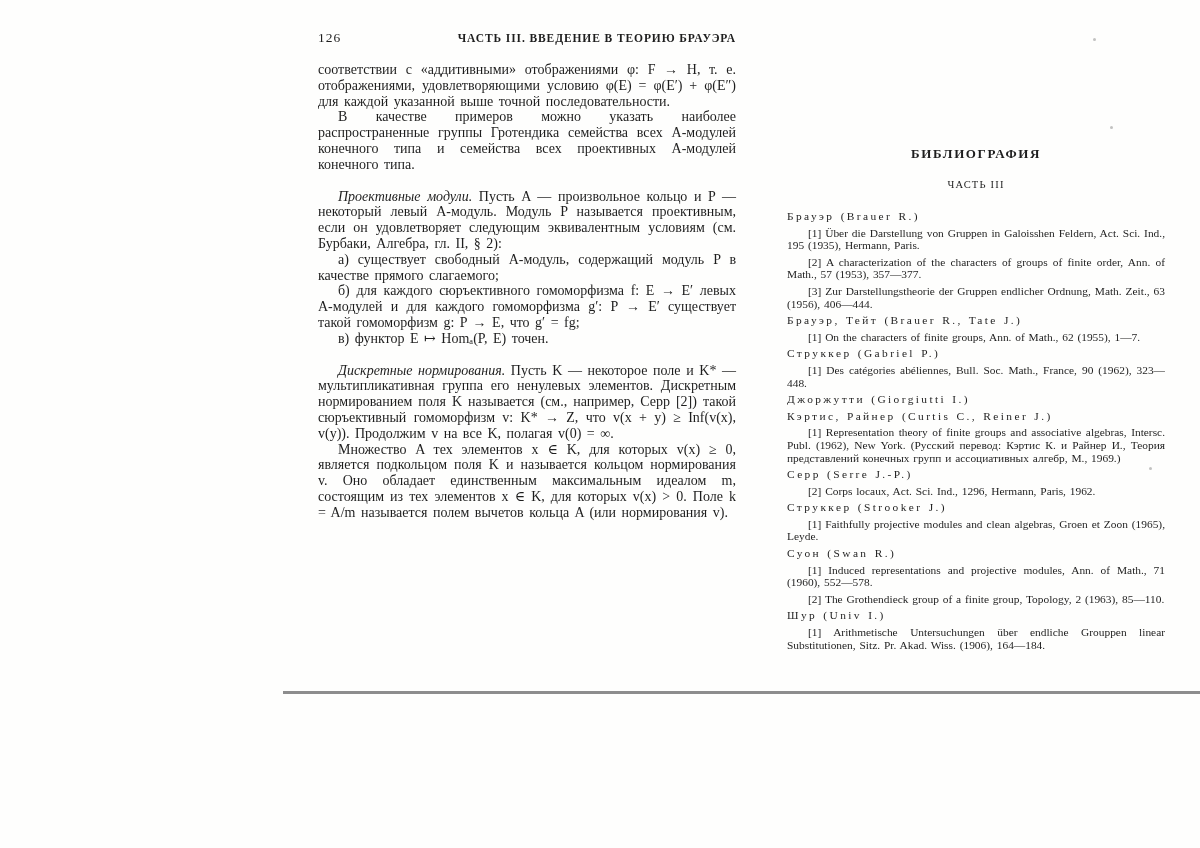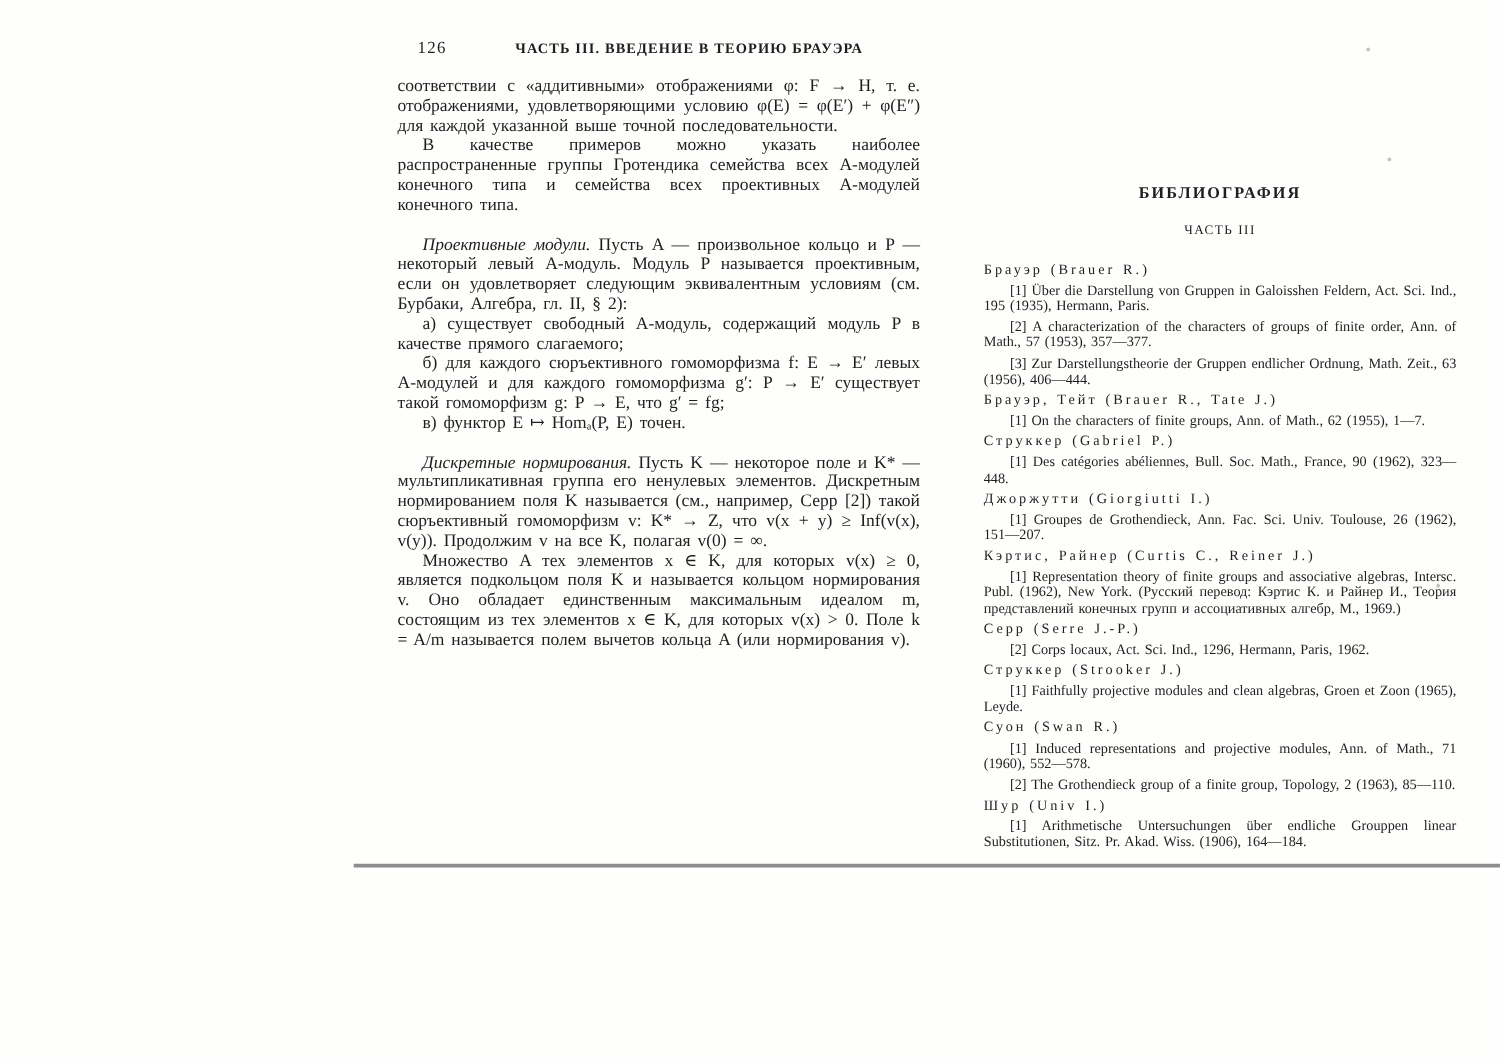--- a/index.html
+++ b/index.html
@@ -14,33 +14,33 @@
     height: 848px;
     background: #fefefd;
     overflow: hidden;
     font-family: "Liberation Serif", "DejaVu Serif", serif;
     color: #1e1e1e;
   }
 
   
   .left-head {
     position: absolute;
-    left: 334px;
+    left: 318px;
     top: 30px;
     width: 418px;
     display: flex;
     align-items: baseline;
   }
   .page-number {
     font-size: 13.5px;
     letter-spacing: 1px;
   }
   .running-head {
     flex: 1;
-    text-align: left;
+    text-align: right;
     font-weight: 700;
     font-size: 11.5px;
     letter-spacing: 0.9px;
     padding-left: 55px;
     white-space: nowrap;
   }
   .left-body {
     position: absolute;
     left: 318px;
     top: 62px;
@@ -138,21 +138,20 @@
     <div class="bib-list" id="bib-list">
         <p class="bib-author">Брауэр (Brauer R.)</p>
         <p class="bib-work">[1] Über die Darstellung von Gruppen in Galoisshen Feldern, Act. Sci. Ind., 195 (1935), Hermann, Paris.</p>
         <p class="bib-work">[2] A characterization of the characters of groups of finite order, Ann. of Math., 57 (1953), 357—377.</p>
         <p class="bib-work">[3] Zur Darstellungstheorie der Gruppen endlicher Ordnung, Math. Zeit., 63 (1956), 406—444.</p>
         <p class="bib-author">Брауэр, Тейт (Brauer R., Tate J.)</p>
         <p class="bib-work">[1] On the characters of finite groups, Ann. of Math., 62 (1955), 1—7.</p>
         <p class="bib-author">Струккер (Gabriel P.)</p>
         <p class="bib-work">[1] Des catégories abéliennes, Bull. Soc. Math., France, 90 (1962), 323—448.</p>
         <p class="bib-author">Джоржутти (Giorgiutti I.)</p>
-        <p class="bib-work">[1] Groupes de Grothendieck, Ann. Fac. Sci. Univ. Toulouse, 26 (1962), 151—207.</p>
         <p class="bib-author">Кэртис, Райнер (Curtis C., Reiner J.)</p>
         <p class="bib-work">[1] Representation theory of finite groups and associative algebras, Intersc. Publ. (1962), New York. (Русский перевод: Кэртис К. и Райнер И., Теория представлений конечных групп и ассоциативных алгебр, М., 1969.)</p>
         <p class="bib-author">Серр (Serre J.-P.)</p>
         <p class="bib-work">[2] Corps locaux, Act. Sci. Ind., 1296, Hermann, Paris, 1962.</p>
         <p class="bib-author">Струккер (Strooker J.)</p>
         <p class="bib-work">[1] Faithfully projective modules and clean algebras, Groen et Zoon (1965), Leyde.</p>
         <p class="bib-author">Суон (Swan R.)</p>
         <p class="bib-work">[1] Induced representations and projective modules, Ann. of Math., 71 (1960), 552—578.</p>
         <p class="bib-work">[2] The Grothendieck group of a finite group, Topology, 2 (1963), 85—110.</p>
         <p class="bib-author">Шур (Univ I.)</p>

